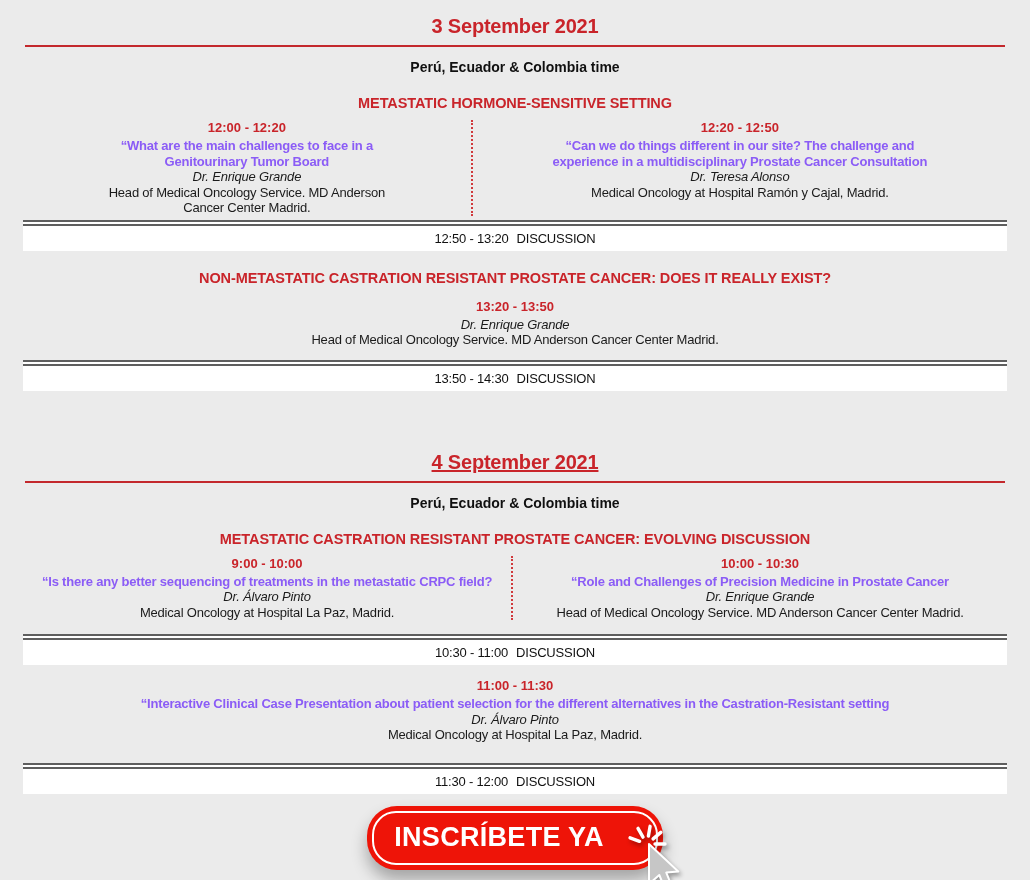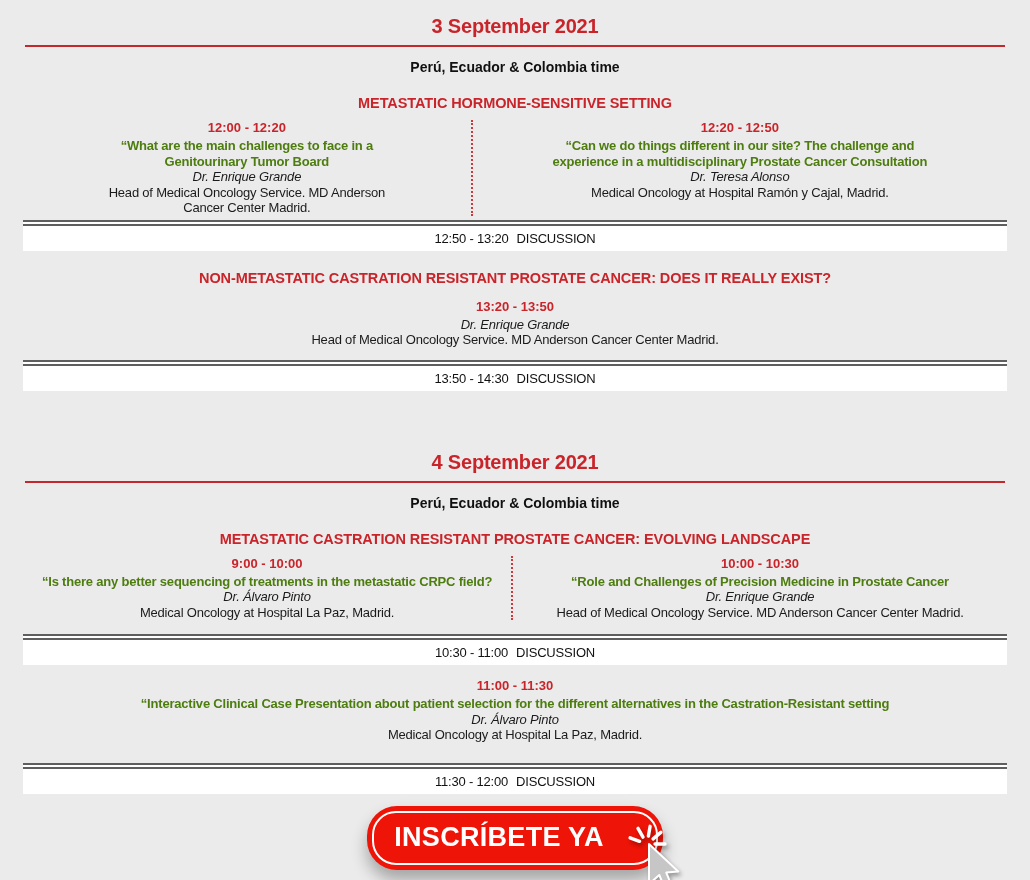--- a/index.html
+++ b/index.html
@@ -25,42 +25,42 @@
   }
 
   .cols{display:flex;margin:9px 23px 0;align-items:stretch;}
   .col{box-sizing:border-box;padding:0 6px;}
   .d1-left{width:45.5%;}
   .d1-right{width:54.5%;border-left:2px dotted #d0393c;}
   .d2-left{width:49.6%;}
   .d2-right{width:50.4%;border-left:2px dotted #d0393c;}
 
   .time{color:#c9242a;font-weight:bold;font-size:13px;margin-bottom:3px;}
-  .talk-title{font-weight:bold;font-size:13px;line-height:15.5px;color:#4d7c0f;letter-spacing:-0.2px;margin:0 auto;}
+  .talk-title{font-weight:bold;font-size:13px;line-height:15.5px;color:#8b5cf6;letter-spacing:-0.2px;margin:0 auto;}
   .speaker{font-style:italic;font-size:13px;line-height:15.5px;letter-spacing:-0.2px;}
   .affil{font-size:13px;line-height:15.5px;letter-spacing:-0.2px;margin:0 auto;}
 
   .w260{max-width:260px;}
   .w395{max-width:395px;}
   .w300{max-width:300px;}
 
   .talk-single{margin-top:13px;}
 
   .disc-bar{
     margin:12px 23px 0;
     background:#ffffff;
     border-top:6px double #5e5e5e;
     height:25px;
     display:flex;align-items:center;justify-content:center;
     font-size:13px;color:#111;letter-spacing:-0.2px;gap:8px;
   }
   .mt4{margin-top:4px;}
   .mt19{margin-top:19px;}
   .mt20{margin-top:20px;}
-  .mt45{margin-top:45px;}
+  .mt45{margin-top:45px;text-decoration:underline;}
   .mt14{margin-top:14px;}
 
   .cta-wrap{position:relative;width:296px;margin:12px auto 0;}
   .cta-btn{
     position:relative;
     width:296px;height:64px;
     background:#ee1408;
     border:none;border-radius:30px;
     display:flex;align-items:center;justify-content:center;
     box-shadow:0 10px 16px rgba(0,0,0,0.30);
@@ -123,21 +123,21 @@
 
   <div class="disc-bar">
     <span>13:50 - 14:30</span>
     <span>DISCUSSION</span>
   </div>
 
   <div class="date-title mt45">4 September 2021</div>
   <div class="red-rule"></div>
   <div class="tz">Perú, Ecuador &amp; Colombia time</div>
 
-  <div class="section-heading">METASTATIC CASTRATION RESISTANT PROSTATE CANCER: EVOLVING LANDSCAPE</div>
+  <div class="section-heading">METASTATIC CASTRATION RESISTANT PROSTATE CANCER: EVOLVING DISCUSSION</div>
 
   <div class="cols">
     <div class="col d2-left">
       <div class="time">9:00 - 10:00</div>
       <div class="talk-title">“Is there any better sequencing of treatments in the metastatic CRPC field?</div>
       <div class="speaker">Dr. Álvaro Pinto</div>
       <div class="affil">Medical Oncology at Hospital La Paz, Madrid.</div>
     </div>
     <div class="col d2-right">
       <div class="time">10:00 - 10:30</div>

